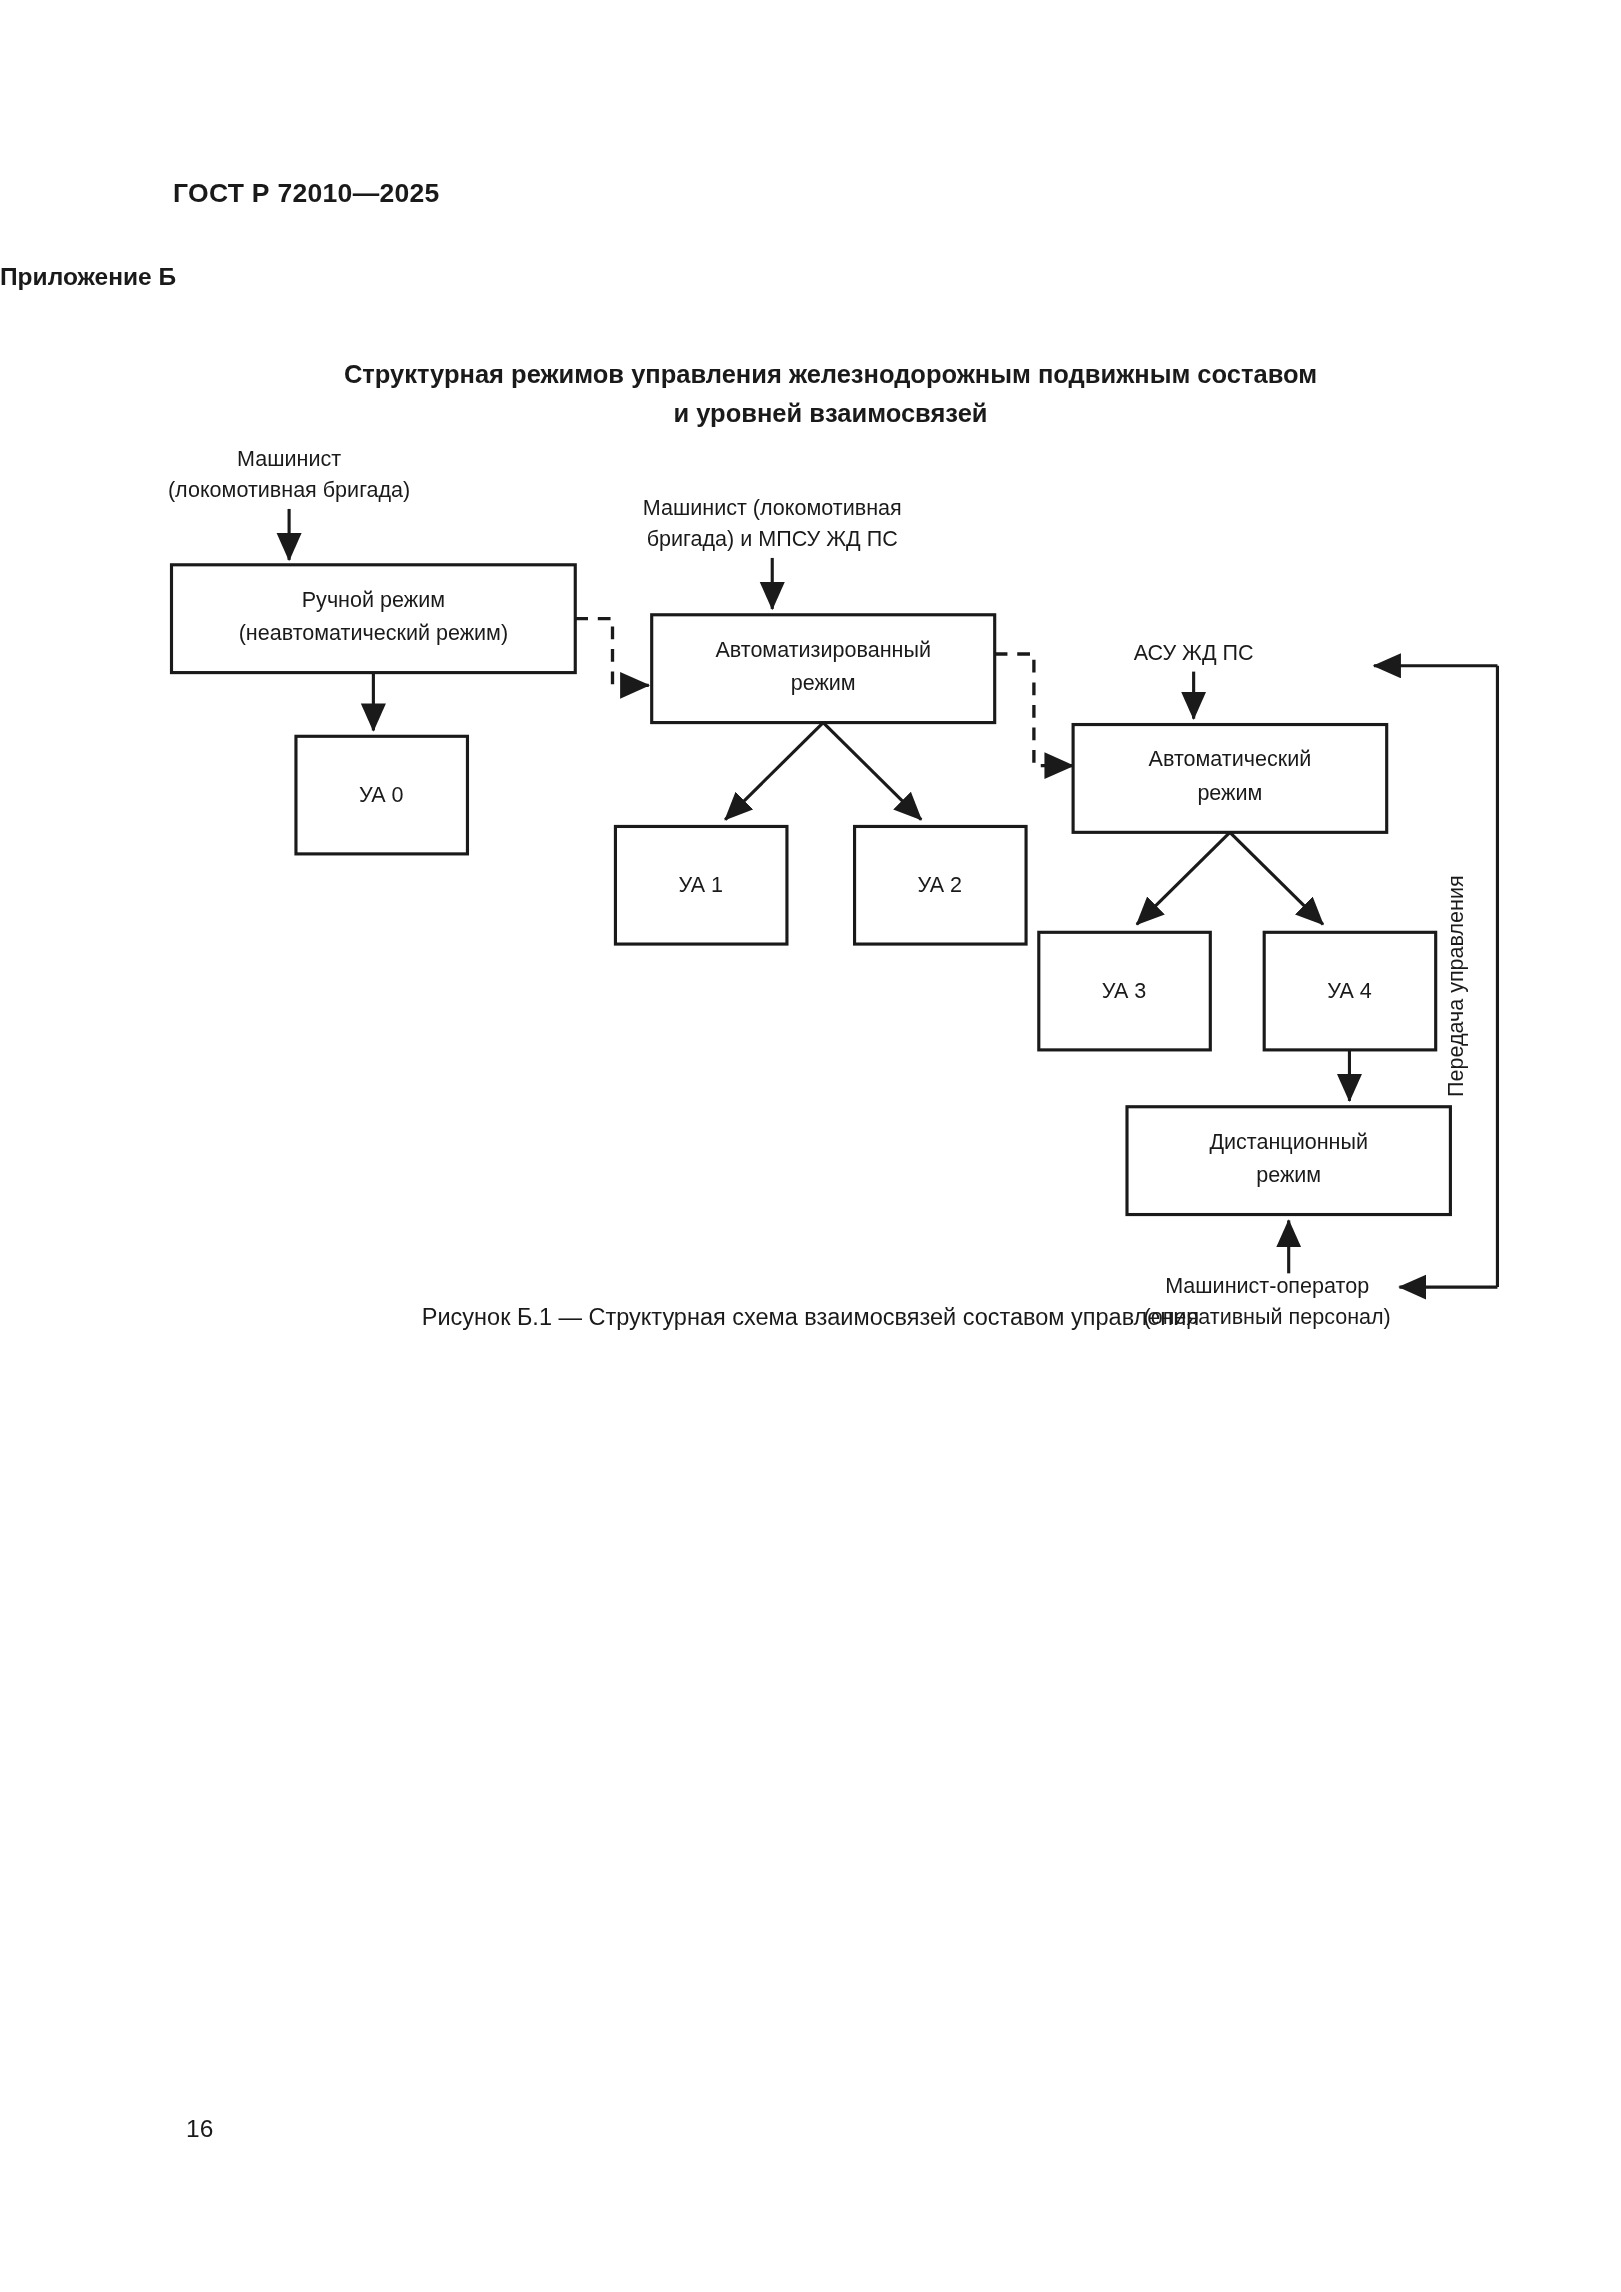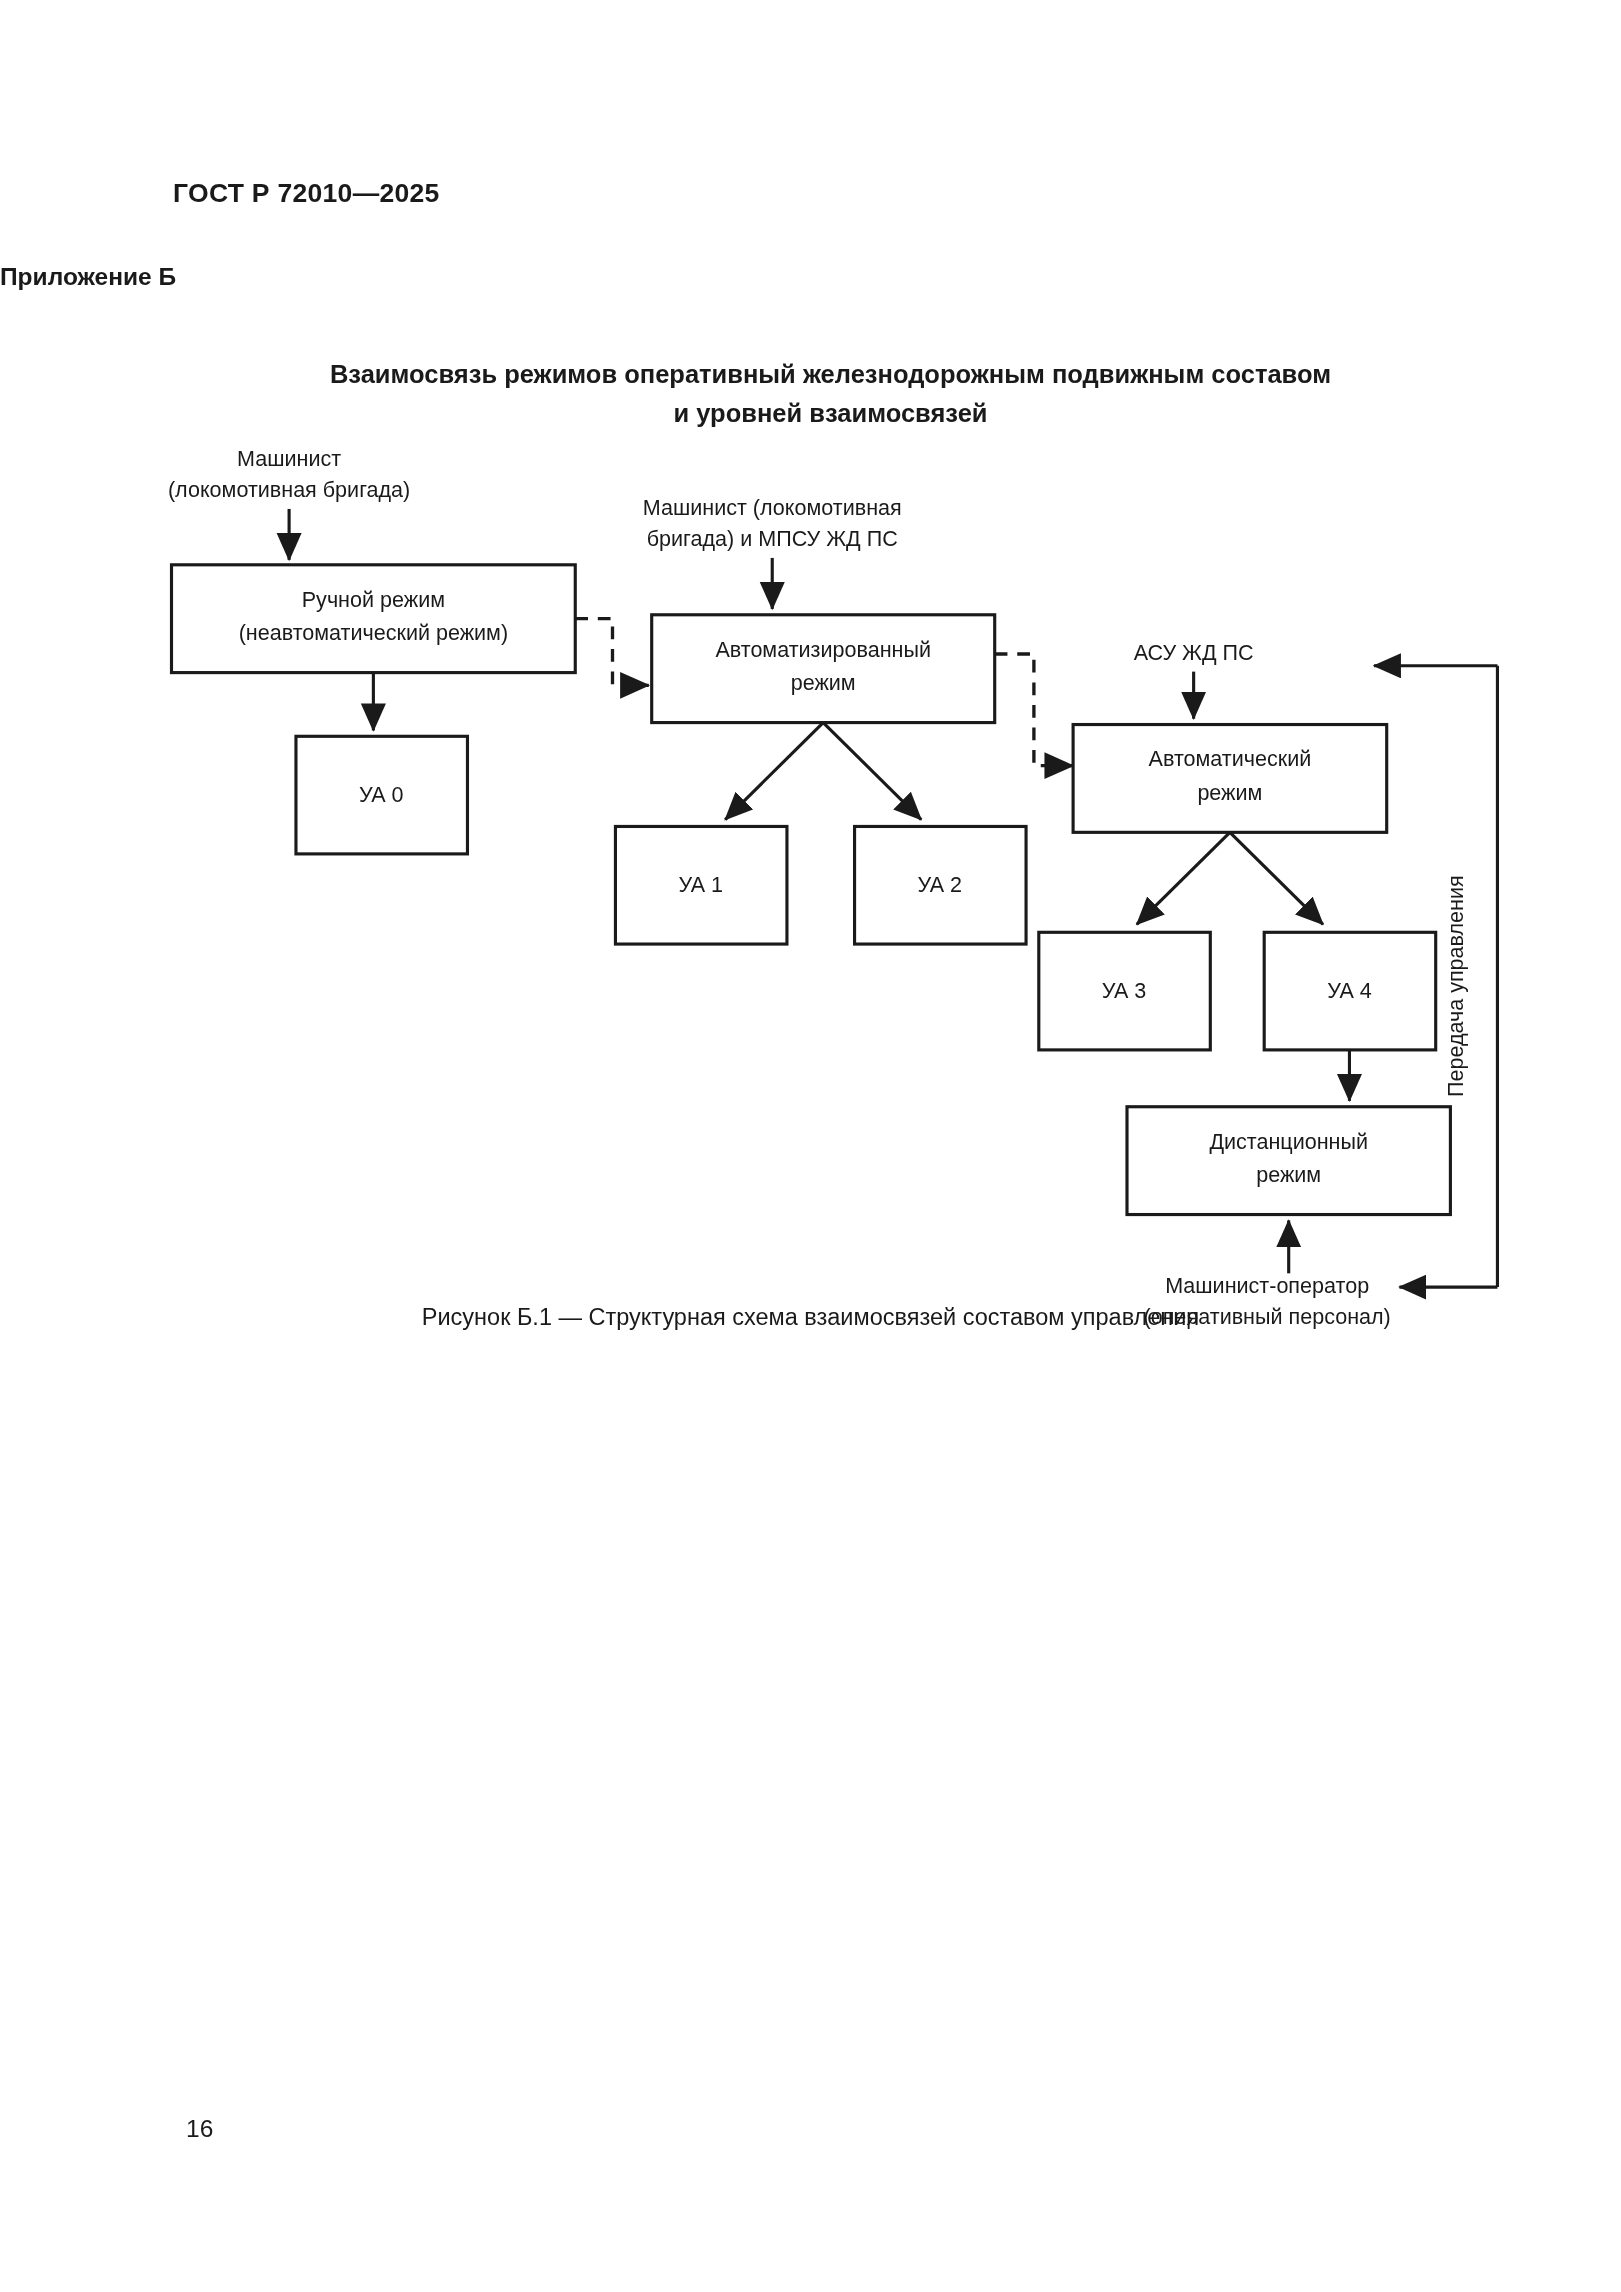--- a/index.html
+++ b/index.html
@@ -128,21 +128,21 @@
 
 <div class="page">
 
   <div class="doc-header">ГОСТ Р 72010—2025</div>
 
   <div class="annex-block">
     <div class="annex-line">Приложение Б</div>
   </div>
 
   <div class="figure-heading">
-    <div>Взаимосвязь режимов оперативный железнодорожным подвижным составом</div>
+    <div>Структурная режимов управления железнодорожным подвижным составом</div>
     <div>и уровней взаимосвязей</div>
   </div>
 
   <div class="diagram-wrap">
     <svg viewBox="0 0 1400 880" xmlns="http://www.w3.org/2000/svg">
       <defs>
         <marker id="arrow" markerWidth="11" markerHeight="11" refX="8.6" refY="4" orient="auto" markerUnits="strokeWidth">
           <path d="M0,0 L9,4 L0,8 z" fill="#1a1a1a"></path>
         </marker>
         <marker id="arrow-left" markerWidth="11" markerHeight="11" refX="8.6" refY="4" orient="auto" markerUnits="strokeWidth">

